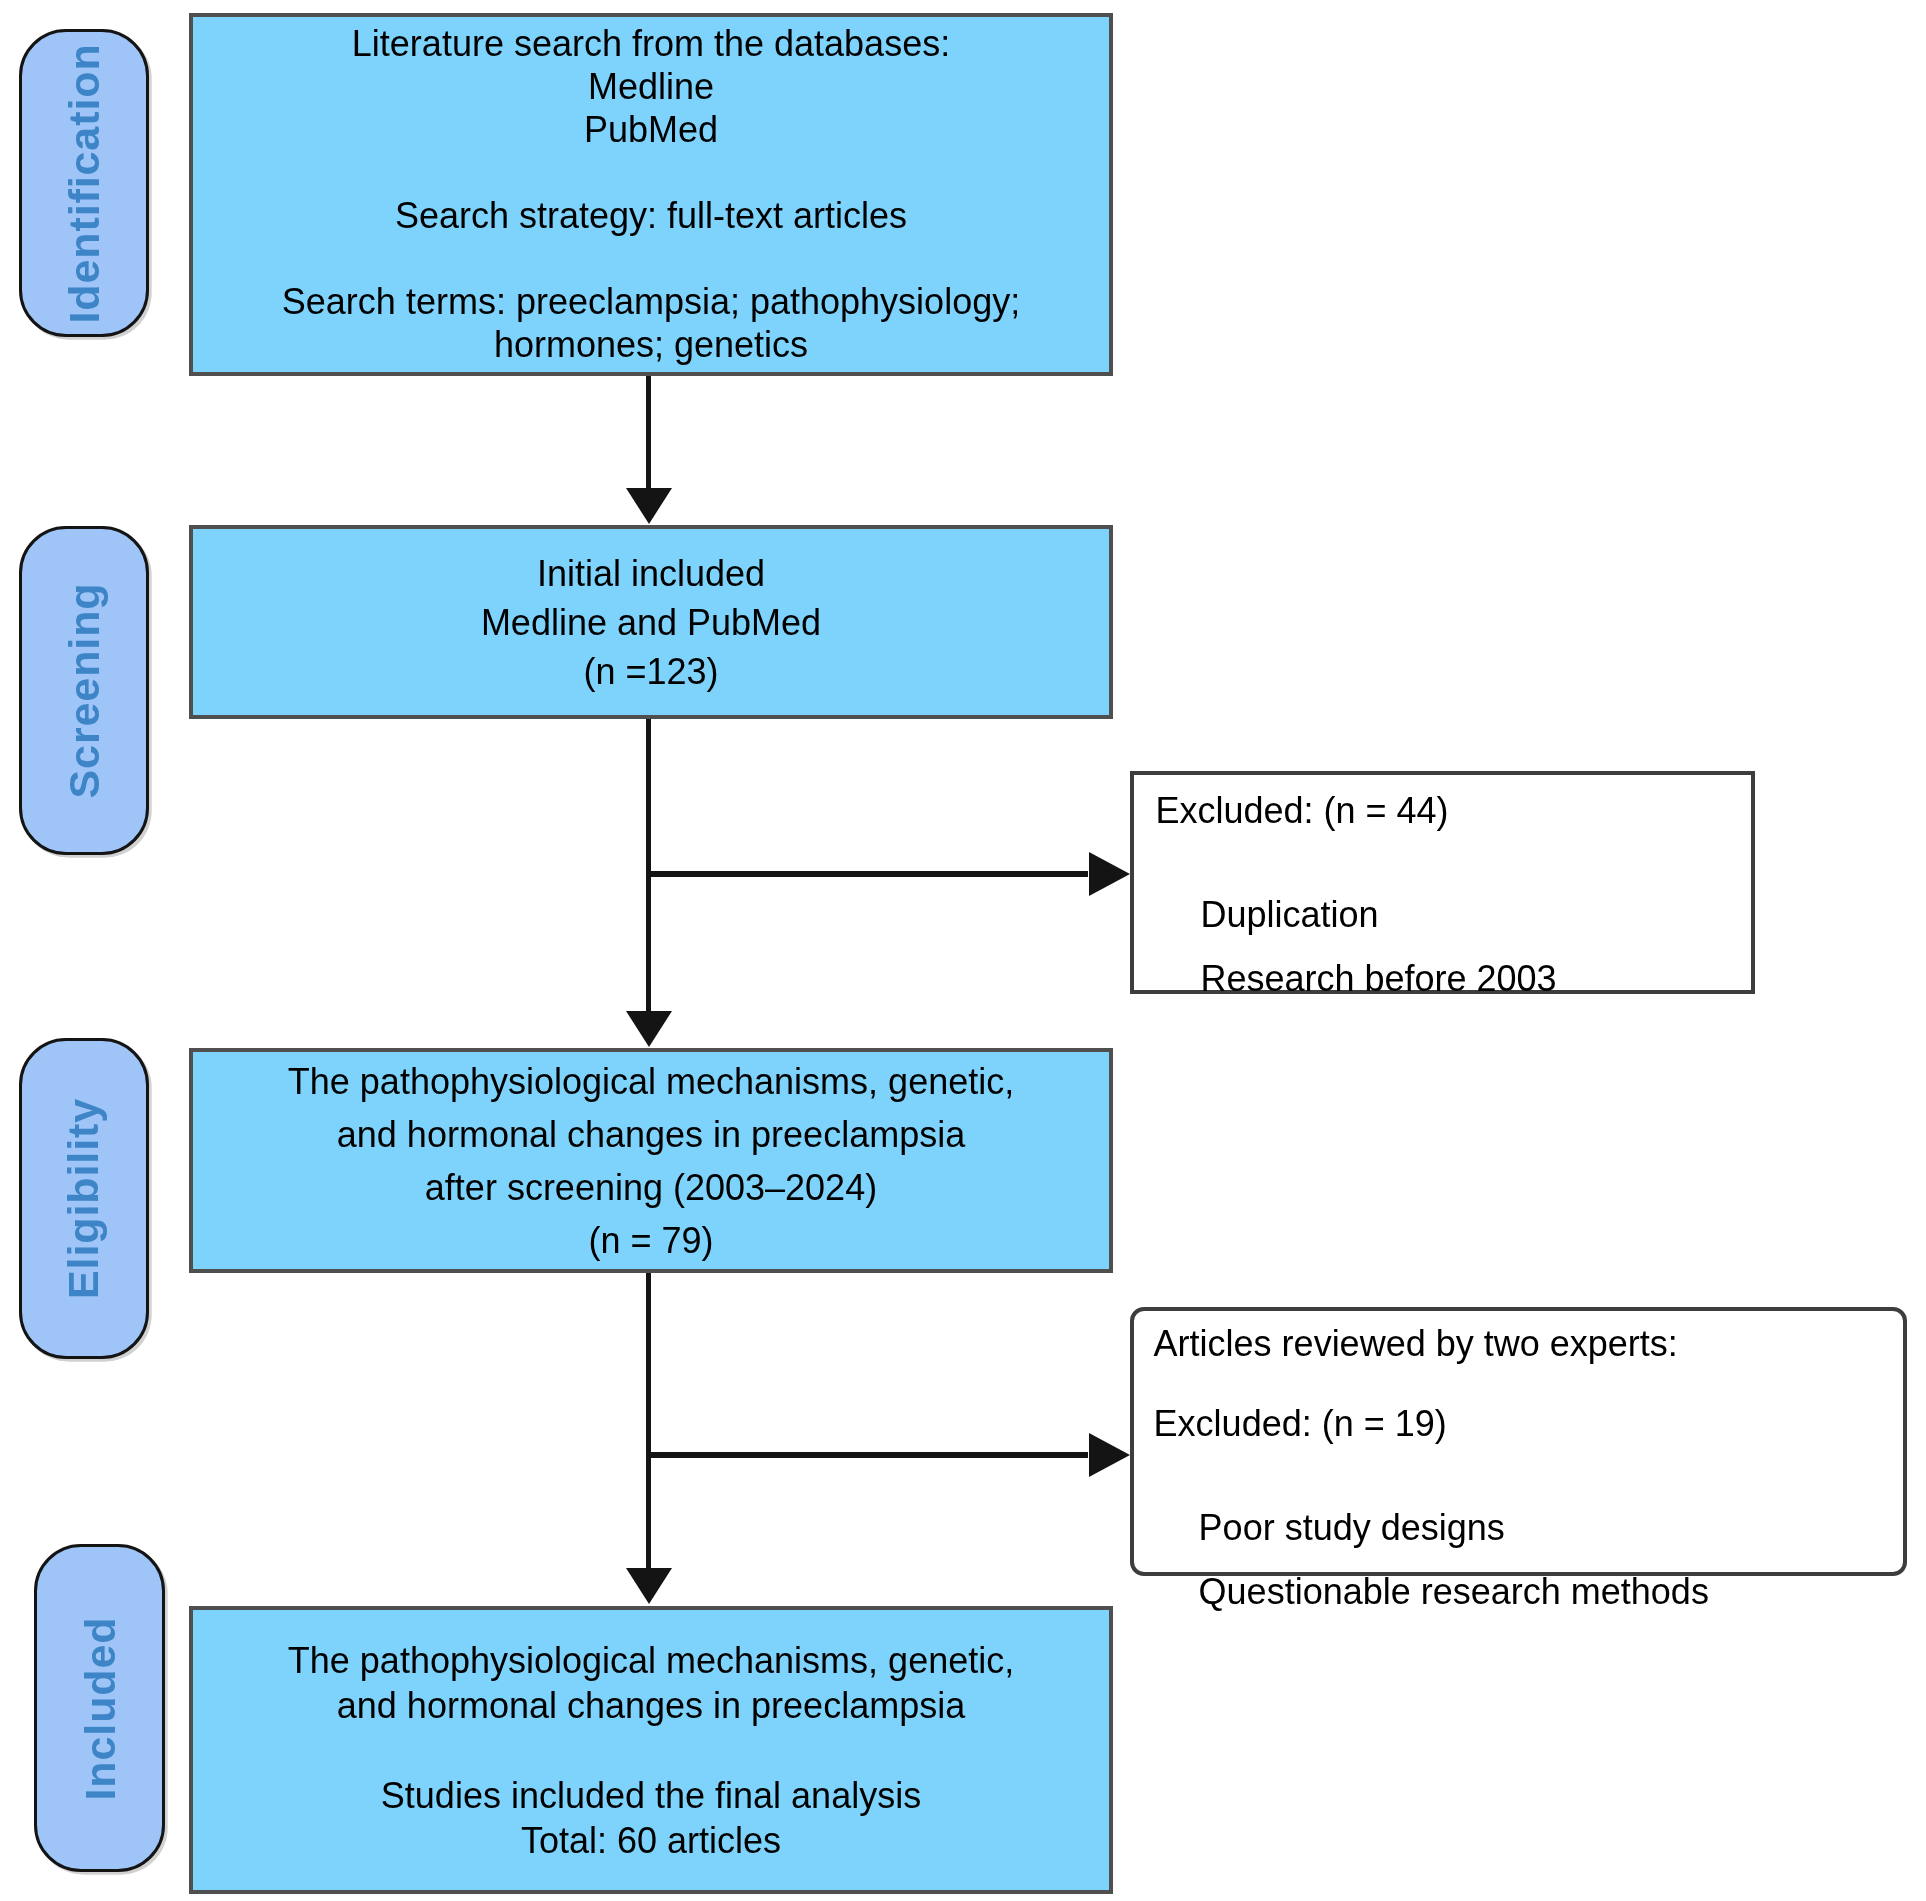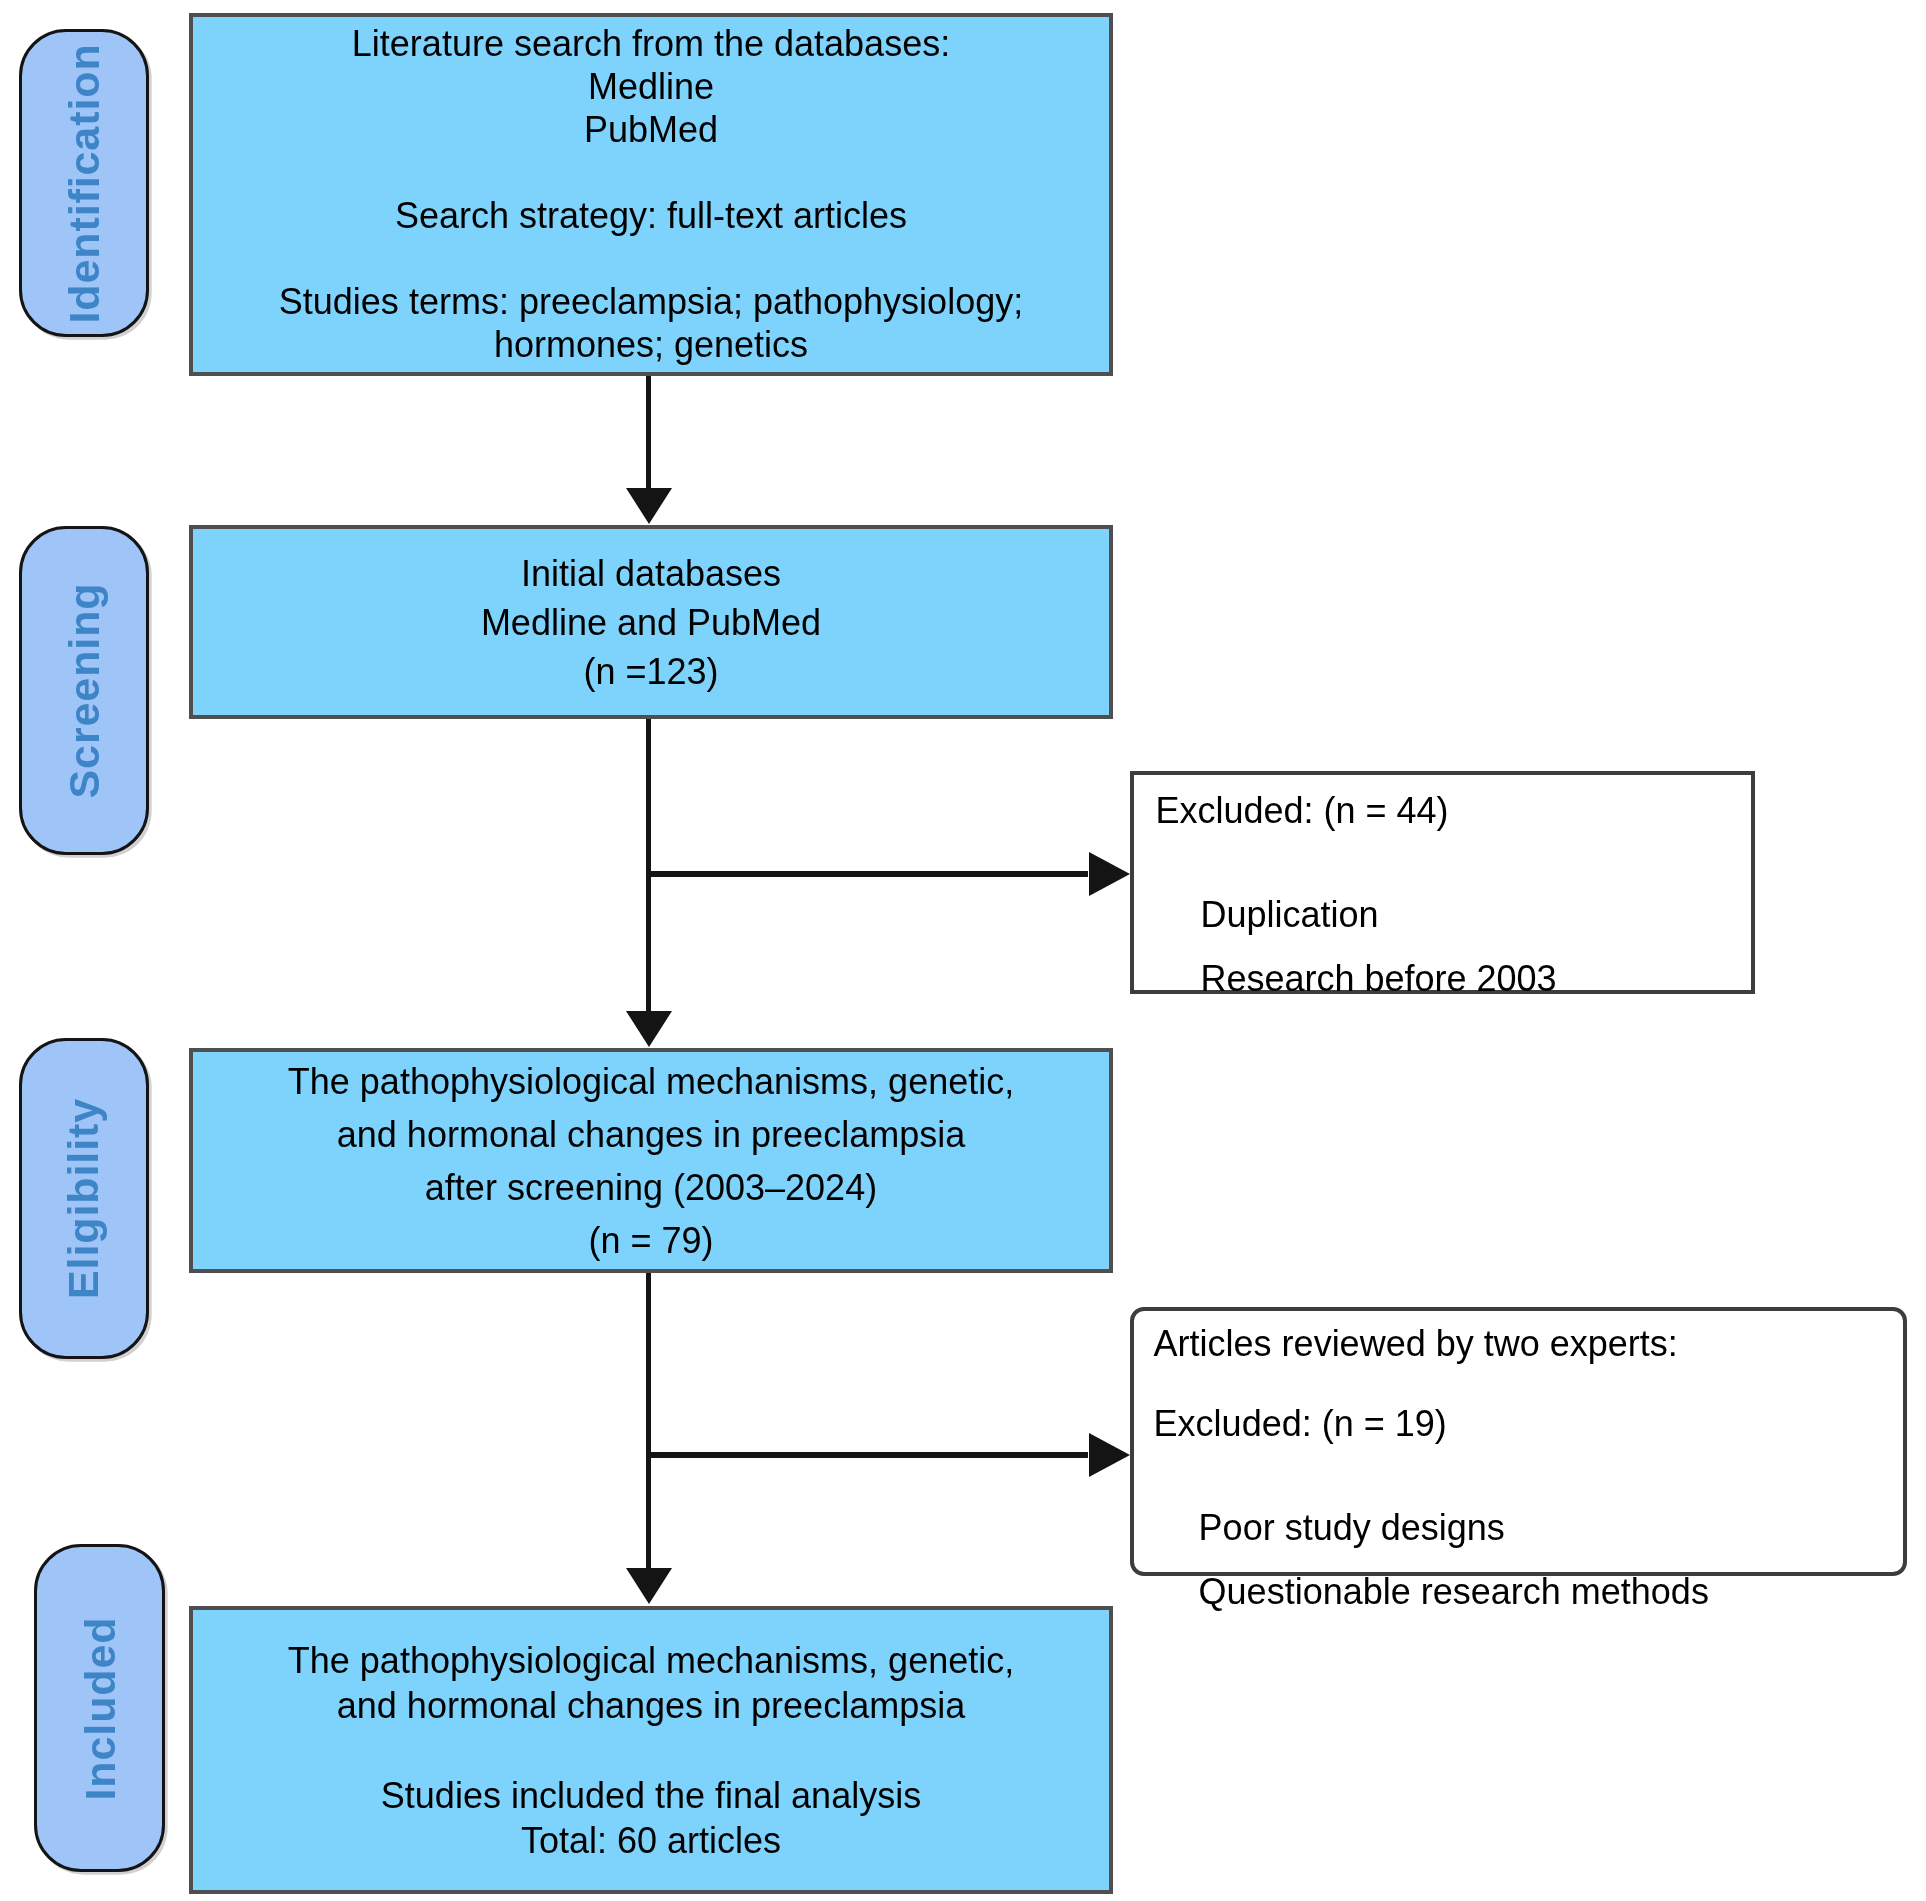--- a/index.html
+++ b/index.html
@@ -113,29 +113,29 @@
     <span>Included</span>
   </div>
 
   <div class="fbox box1 centered" style="left:189px; top:12.5px; width:924px; height:363px;">
     <div class="line">Literature search from the databases:</div>
     <div class="line">Medline</div>
     <div class="line">PubMed</div>
     <div class="line"></div>
     <div class="line">Search strategy: full-text articles</div>
     <div class="line"></div>
-    <div class="line">Studies terms: preeclampsia; pathophysiology;</div>
+    <div class="line">Search terms: preeclampsia; pathophysiology;</div>
     <div class="line">hormones; genetics</div>
   </div>
 
   <div class="vline" style="left:646px; top:376px; height:113px;"></div>
   <div class="head-down" style="left:626px; top:488px;"></div>
 
   <div class="fbox box2 centered" style="left:189px; top:525px; width:924px; height:194px;">
-    <div class="line">Initial databases</div>
+    <div class="line">Initial included</div>
     <div class="line">Medline and PubMed</div>
     <div class="line">(n =123)</div>
   </div>
 
   <div class="vline" style="left:646px; top:719px; height:293px;"></div>
   <div class="head-down" style="left:626px; top:1011px;"></div>
   <div class="hline" style="left:646px; top:871px; width:442px;"></div>
   <div class="head-right" style="left:1089px; top:852px;"></div>
 
   <div class="exbox ex1" style="left:1130px; top:771px; width:625px; height:223px;">

